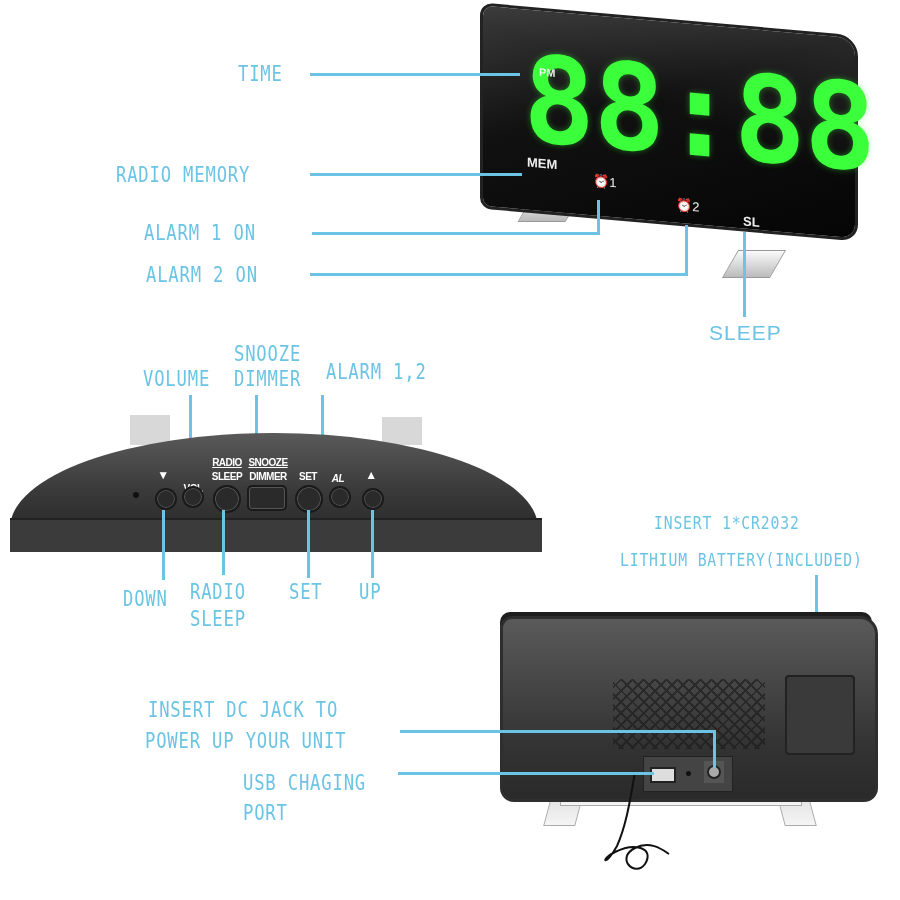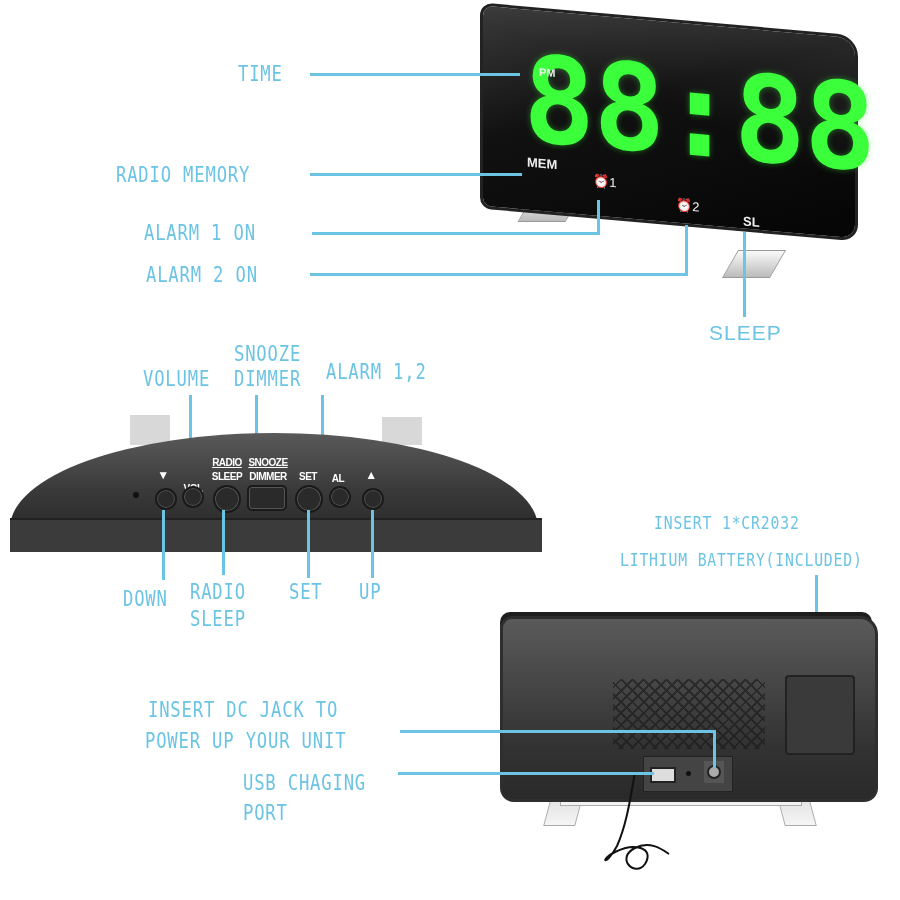--- a/index.html
+++ b/index.html
@@ -107,21 +107,21 @@
   <div class="btn-lbl" style="left:200px;top:66px;width:42px;">SLEEP</div>
   <div class="btn big" style="left:207px;top:80px;"></div>
 
   <div class="btn-lbl ul" style="left:238px;top:52px;width:48px;">SNOOZE</div>
   <div class="btn-lbl" style="left:238px;top:66px;width:48px;">DIMMER</div>
   <div class="btn rect" style="left:241px;top:80px;"></div>
 
   <div class="btn-lbl" style="left:287px;top:66px;width:30px;">SET</div>
   <div class="btn big" style="left:289px;top:80px;"></div>
 
-  <div class="btn-lbl" style="left:320px;top:68px;width:24px;">AL</div>
+  <div class="btn-lbl" style="left:320px;top:68px;width:24px;font-style:italic;">AL</div>
   <div class="btn" style="left:323px;top:81px;"></div>
 
   <div class="btn-lbl" style="left:358px;top:64px;width:14px;font-size:12px;">▲</div>
   <div class="btn" style="left:356px;top:83px;"></div>
 </div>
 
 <div class="line v" style="left:162px;top:510px;height:70px;"></div>
 <div class="line v" style="left:222px;top:510px;height:65px;"></div>
 <div class="line v" style="left:307px;top:510px;height:68px;"></div>
 <div class="line v" style="left:371px;top:510px;height:68px;"></div>

